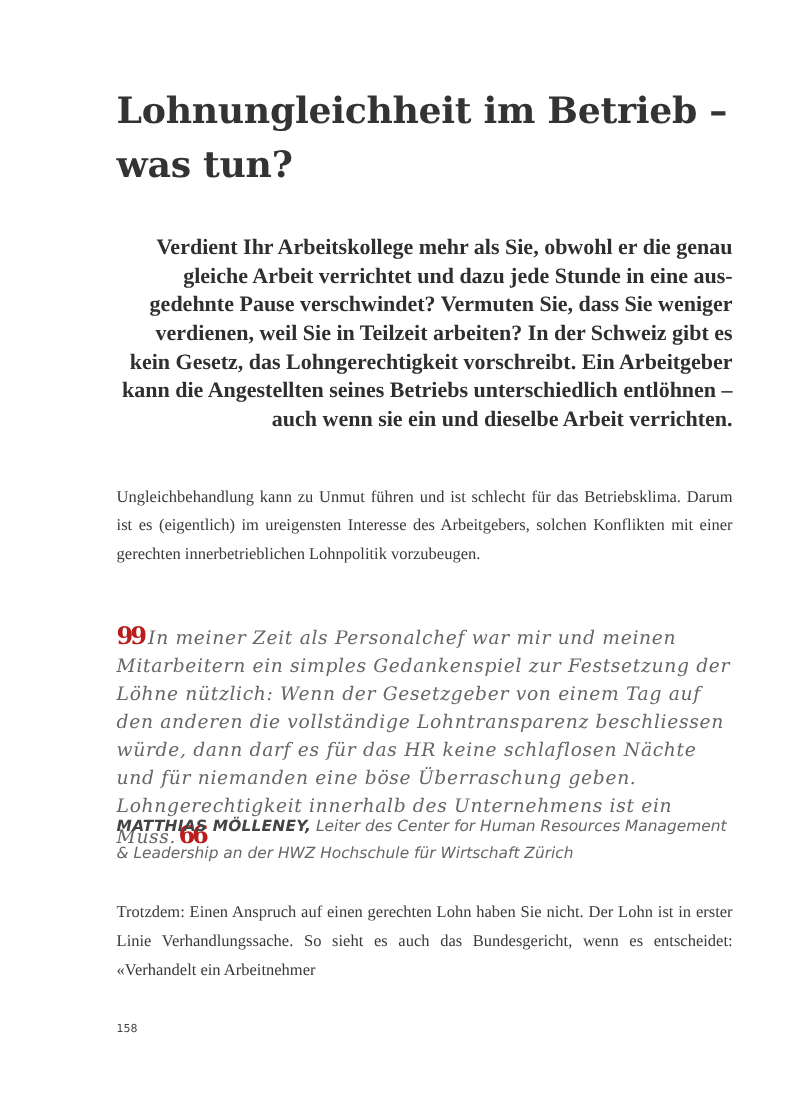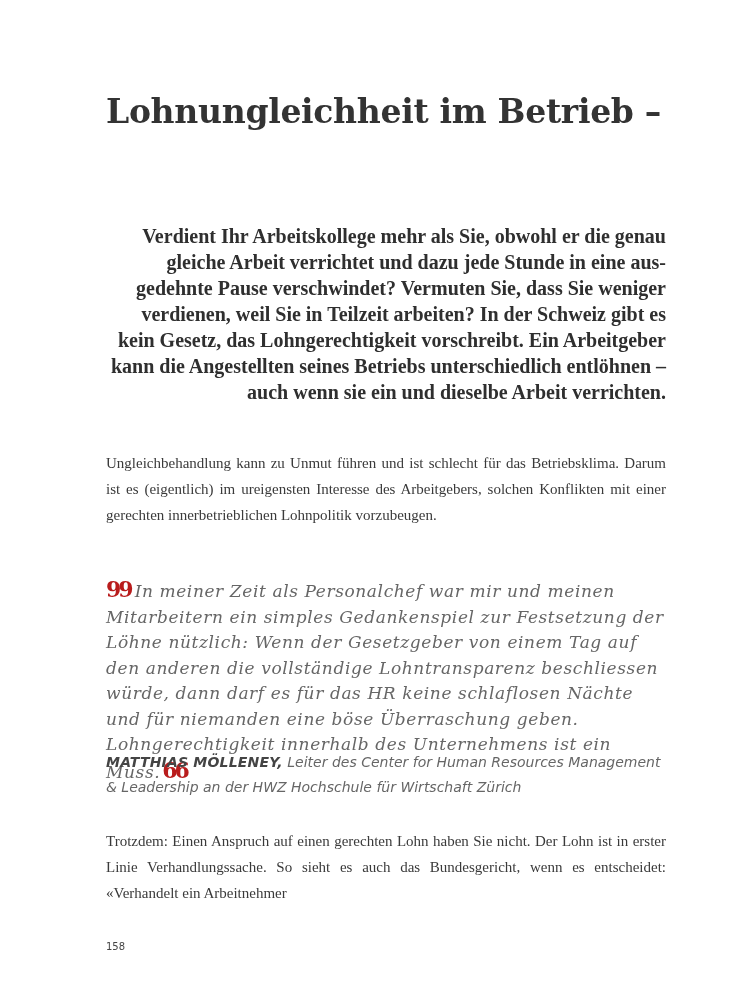--- a/index.html
+++ b/index.html
@@ -1,17 +1,17 @@
 <!DOCTYPE html>
 <html><head>
   <meta charset="utf-8">
   <style>
     html, body { margin: 0; padding: 0; background: #ffffff; }
     body { width: 736px; height: 1000px; position: relative; overflow: hidden; }
-    .page { position: absolute; left: 0; top: 15px; width: 736px; height: 777px; background: #ffffff; }
+    .page { position: absolute; left: 0; top: 4px; width: 736px; height: 777px; background: #ffffff; }
     .title {
       position: absolute; left: 106px; top: 72px; width: 560px;
       font-family: "DejaVu Serif", serif; font-weight: bold;
       font-size: 33px; line-height: 49px; color: #333333; margin: 0;
       letter-spacing: -0.3px;
     }
     .lead {
       position: absolute; left: 106px; top: 208px; width: 560px;
       font-family: "Liberation Serif", serif; font-weight: bold;
       font-size: 20px; line-height: 26px; color: #2f2f2f; margin: 0; text-align: right;
@@ -45,20 +45,21 @@
       position: absolute; left: 106px; top: 926px;
       font-family: "DejaVu Sans", sans-serif; font-size: 10px; color: #444444;
     }
   </style>
 </head>
 <body>
 
 <div class="page">
   <h1 class="title">
     <span>Lohnungleichheit im Betrieb –</span><br>
+    <span>was tun?</span>
   </h1>
 
   <p class="lead">Verdient Ihr Arbeitskollege mehr als Sie, obwohl er die genau gleiche Arbeit verrichtet und dazu jede Stunde in eine aus­gedehnte Pause verschwindet? Vermuten Sie, dass Sie weniger verdienen, weil Sie in Teilzeit arbeiten? In der Schweiz gibt es kein Gesetz, das Lohngerechtigkeit vorschreibt. Ein Arbeit­geber kann die Angestellten seines Betriebs unterschiedlich entlöhnen – auch wenn sie ein und dieselbe Arbeit verrichten.</p>
 
   <p class="body-text p1">Ungleichbehandlung kann zu Unmut führen und ist schlecht für das Betriebsklima. Darum ist es (eigentlich) im ureigensten Interesse des Arbeitgebers, solchen Konflikten mit einer gerechten innerbetriebli­chen Lohnpolitik vorzubeugen.</p>
 
   <p class="quote">
     <span class="qmark">99</span><span>In meiner Zeit als Personalchef war mir und meinen Mitarbeitern ein simples Gedankenspiel zur Festsetzung der Löhne nützlich: Wenn der Gesetzgeber von einem Tag auf den anderen die voll­ständige Lohntransparenz beschliessen würde, dann darf es für das HR keine schlaflosen Nächte und für niemanden eine böse Überraschung geben. Lohngerechtigkeit innerhalb des Unter­nehmens ist ein Muss.</span><span class="qmark close">66</span>
   </p>
 

